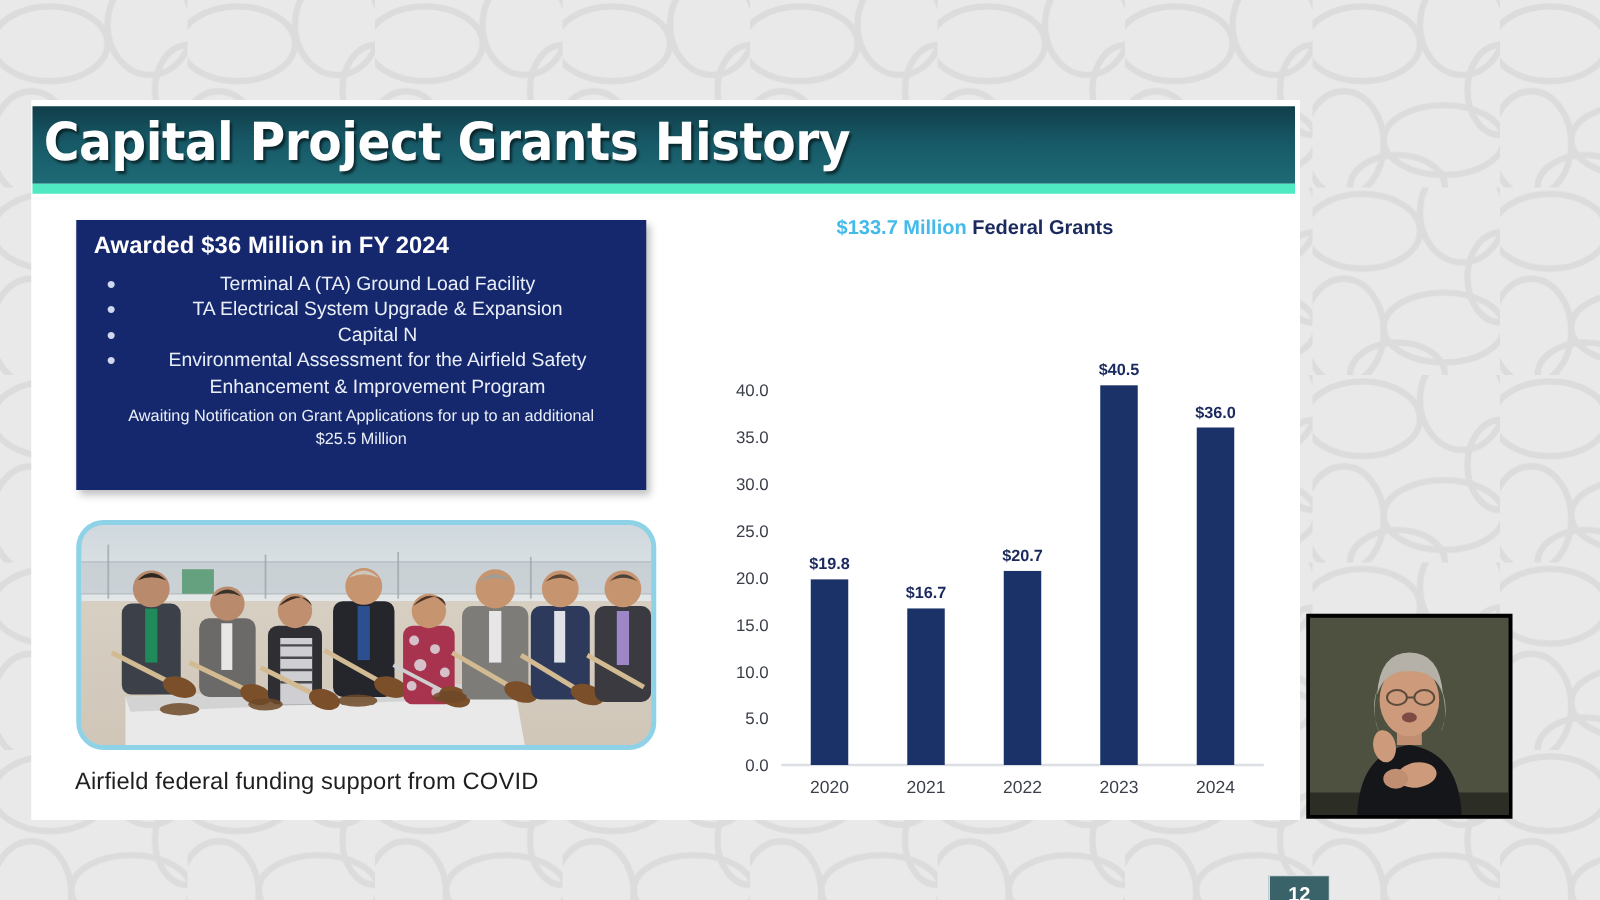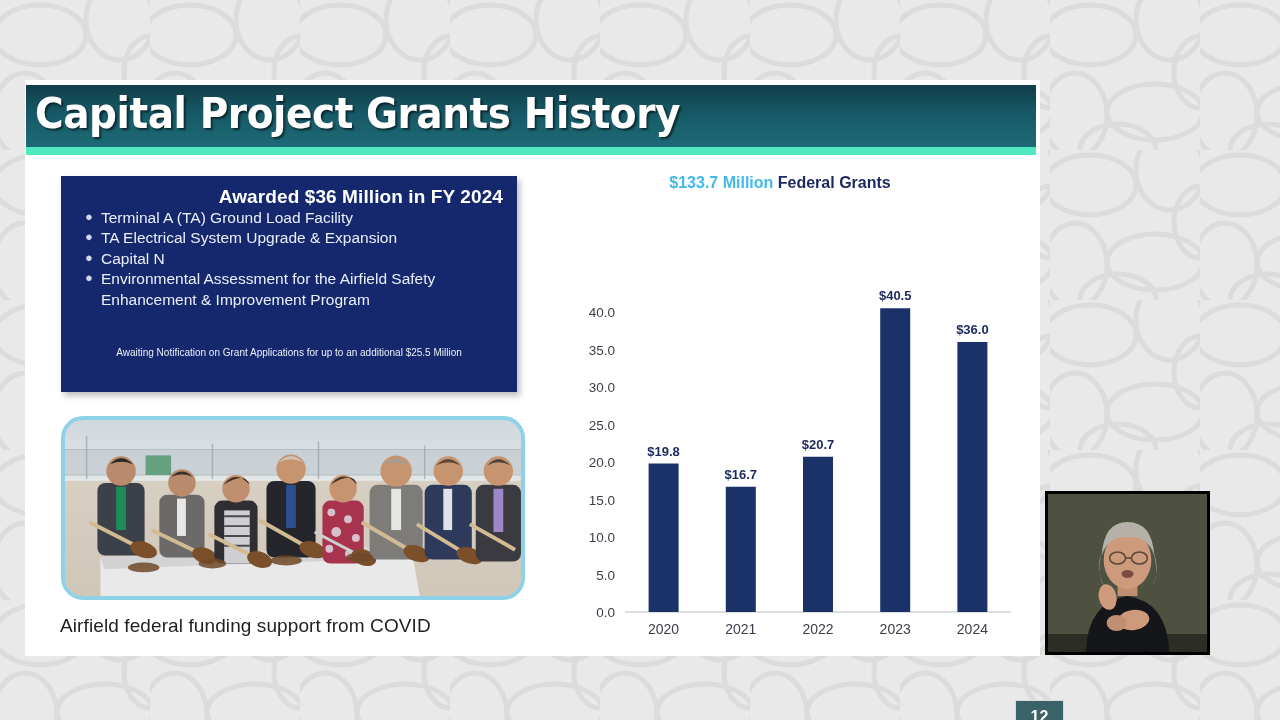--- a/index.html
+++ b/index.html
@@ -71,47 +71,48 @@
     position: absolute;
     left: 36px;
     top: 96px;
     width: 456px;
     height: 216px;
     background: #15286d;
     box-shadow: 3px 4px 6px rgba(0,0,0,0.25);
     padding: 10px 14px 0 14px;
   }
   #info-heading {
-    text-align: right;
+    text-align: left;
     color: #ffffff;
     font-weight: bold;
     font-size: 19px;
     letter-spacing: 0.1px;
+    margin-bottom: 10px;
     white-space: nowrap;
   }
   .info-bullet {
     display: flex;
     align-items: flex-start;
     color: #e9eef8;
     font-size: 15.5px;
     line-height: 1.32;
     margin-left: 10px;
   }
   .bullet-dot {
     flex: 0 0 16px;
     font-size: 13px;
     line-height: 1.42;
     color: #cfd8ee;
   }
-  .bullet-text { flex: 1 1 auto; }
+  .bullet-text { flex: 1 1 auto; text-align: center; }
   #info-footer {
-    margin-top: 36px;
+    margin-top: 4px;
     text-align: center;
     color: #e9eef8;
-    font-size: 10px;
+    font-size: 13px;
     line-height: 1.35;
     padding: 0 14px;
   }
 
   
   #photo-frame {
     position: absolute;
     left: 36px;
     top: 336px;
     width: 464px;

